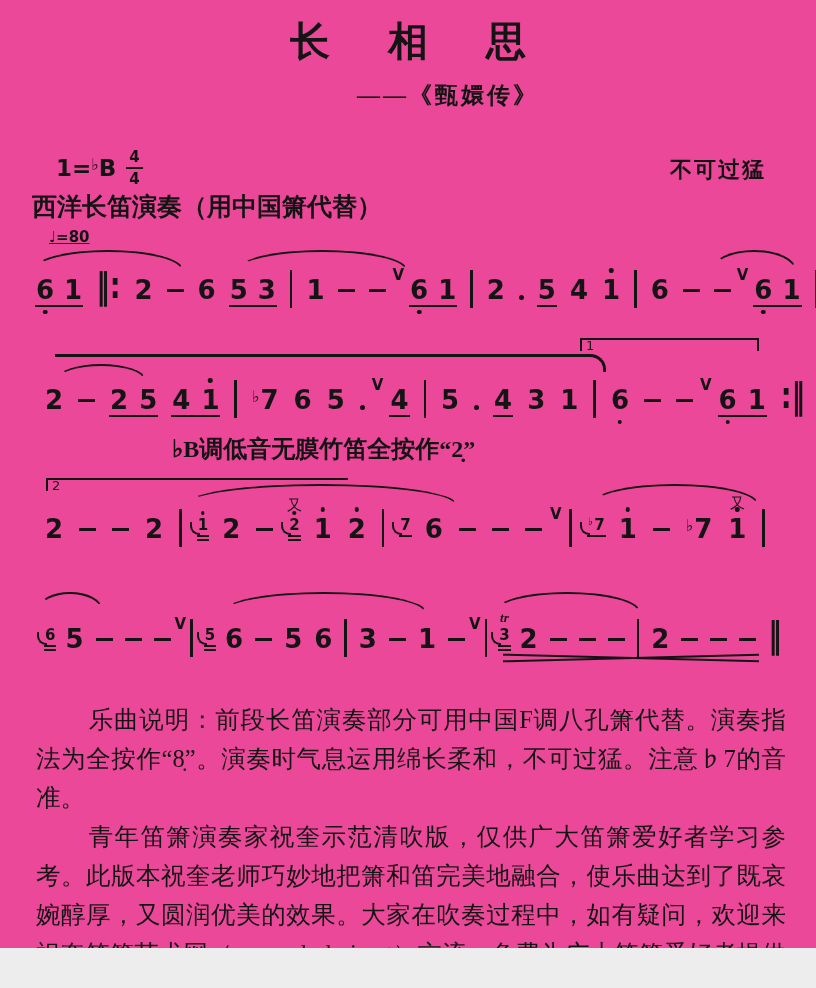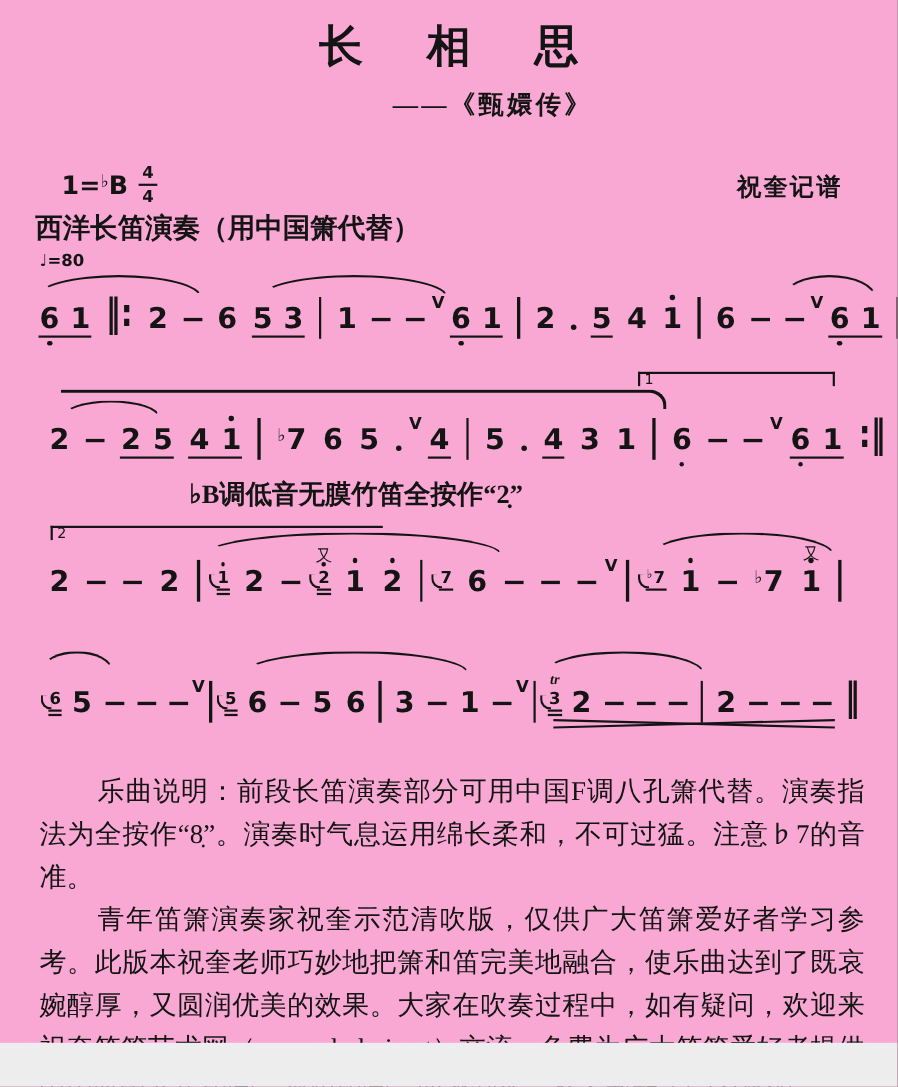--- a/index.html
+++ b/index.html
@@ -1,31 +1,31 @@
 <!DOCTYPE html>
 <html><head>
 <meta charset="utf-8">
 <style>
   html,body{margin:0;padding:0;background:#888;}
-  #page{position:relative;width:816px;height:988px;background:#f9a8d4;overflow:hidden;
+  #page{position:relative;width:816px;height:988px;background:#ec4899;overflow:hidden;
         font-family:"Liberation Sans",sans-serif;color:#141414;margin:0 auto;}
   
   .title{position:absolute;top:14px;left:0;width:100%;text-align:center;
          font:bold 40px "Liberation Serif",serif;letter-spacing:58px;text-indent:58px;}
   .subtitle{position:absolute;top:80px;left:0;width:100%;text-align:center;
             font:bold 23px "Liberation Serif",serif;letter-spacing:3px;margin-left:40px;}
   .keyrow{position:absolute;left:56px;top:148px;font:bold 23px "DejaVu Sans",sans-serif;}
   .keyrow .flatsup{font-size:16px;vertical-align:6px;}
   .frac{display:inline-block;vertical-align:-8px;margin-left:10px;line-height:1;
         font:bold 15px "DejaVu Sans",sans-serif;text-align:center;}
   .frac .num{display:block;border-bottom:2.5px solid #141414;padding:0 3px 1px;}
   .frac .den{display:block;padding-top:1px;}
   .credit{position:absolute;right:50px;top:155px;font:bold 22px "Liberation Serif",serif;letter-spacing:2px;}
   .instrument{position:absolute;left:32px;top:190px;font:bold 25px "Liberation Serif",serif;}
-  .tempo{position:absolute;left:36px;top:228px;font:bold 15px "DejaVu Sans",sans-serif;}
+  .tempo{position:absolute;left:49px;top:228px;font:bold 15px "DejaVu Sans",sans-serif;text-decoration:underline;}
   .midnote{position:absolute;left:172px;top:433px;font:bold 24px "Liberation Serif",serif;}
   
   #score{position:absolute;left:0;top:0;width:100%;height:100%;}
   .score-line{position:absolute;display:flex;align-items:flex-end;}
   .note{position:relative;display:inline-block;font:bold 26px "DejaVu Sans",sans-serif;
         line-height:1;color:#141414;}
   .note .flat{font-size:16px;position:relative;top:-7px;margin-right:1px;}
   .grace{font-size:15px;margin-bottom:9px;margin-right:-2px;}
   .grace .flat{font-size:11px;top:-5px;}
   .dash{width:17px;height:3.5px;background:#141414;margin-bottom:11px;}
@@ -67,21 +67,21 @@
 </head>
 <body>
 
 <div id="page">
 
   <div class="title">长相思</div>
   <div class="subtitle">——《甄嬛传》</div>
 
   <div class="keyrow"><span>1=</span><span class="flatsup">♭</span><span>B</span><span class="frac"><span class="num">4</span><span class="den">4</span></span></div>
 
-  <div class="credit">祝奎记谱</div>
+  <div class="credit">不可过猛</div>
   <div class="instrument">西洋长笛演奏（用中国箫代替）</div>
   <div class="tempo">♩=80</div>
 
   <div id="score">
       <div class="score-line" style="left: 36px; top: 266px; gap: 14px;">
         <span class="ug" style="gap: 10px;">
           <span class="note ">6<i class="dot db"></i></span>
           <span class="note ">1</span>
           <i class="ul" style="bottom: -4px;"></i>
         </span>

